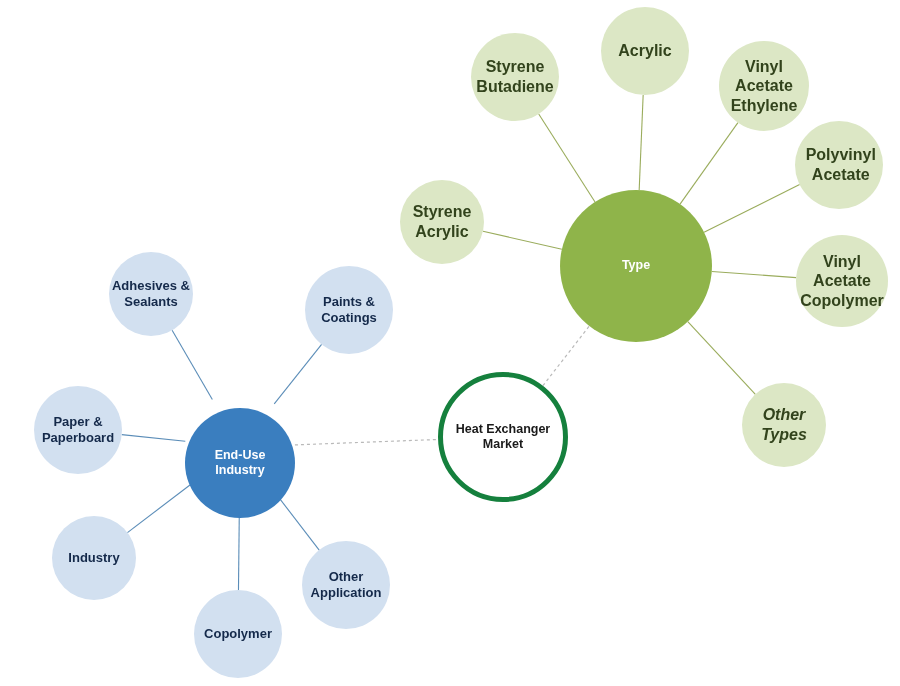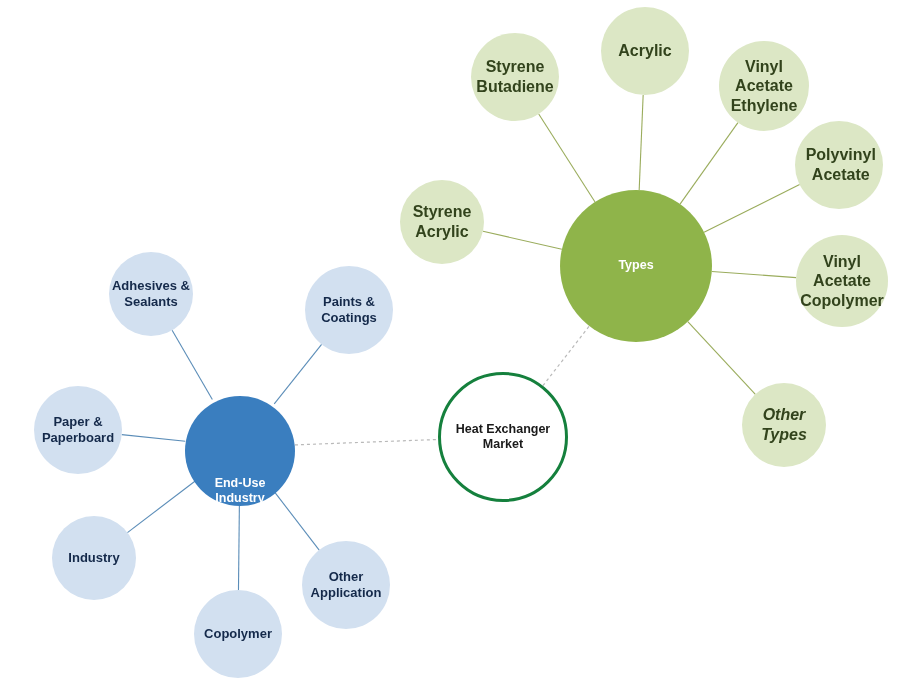--- a/index.html
+++ b/index.html
@@ -46,21 +46,21 @@
     font-size: 12.5px;
   }
   .hub-blue {
     background: #3a7ebf;
     color: #ffffff;
     font-weight: bold;
     font-size: 12.5px;
   }
   .center-node {
     background: #ffffff;
-    border: 3px solid #15803d;
+    border: 5px solid #15803d;
     color: #1a1a1a;
     font-weight: bold;
     font-size: 12.5px;
   }
   .leaf-green {
     background: #dce7c5;
     color: #32431c;
     font-weight: bold;
     font-size: 16px;
   }
@@ -139,23 +139,23 @@
         <span class="label">Industry</span>
       </div>
       <div class="node leaf-blue" style="left: 194px; top: 590px; width: 88px; height: 88px;">
         <span class="label">Copolymer</span>
       </div>
       <div class="node leaf-blue" style="left: 302px; top: 541px; width: 88px; height: 88px;">
         <span class="label">Other
 Application</span>
       </div>
       <div class="node hub-green" style="left: 560px; top: 190px; width: 152px; height: 152px;">
-        <span class="label">Types</span>
+        <span class="label">Type</span>
       </div>
-      <div class="node hub-blue" style="left: 185px; top: 396px; width: 110px; height: 110px; align-items: flex-end;">
+      <div class="node hub-blue" style="left: 185px; top: 408px; width: 110px; height: 110px;">
         <span class="label">End-Use
 Industry</span>
       </div>
       <div class="node center-node" style="left: 438px; top: 372px; width: 130px; height: 130px;">
         <span class="label">Heat Exchanger
 Market</span>
       </div>
     </div>
 
 </div>

